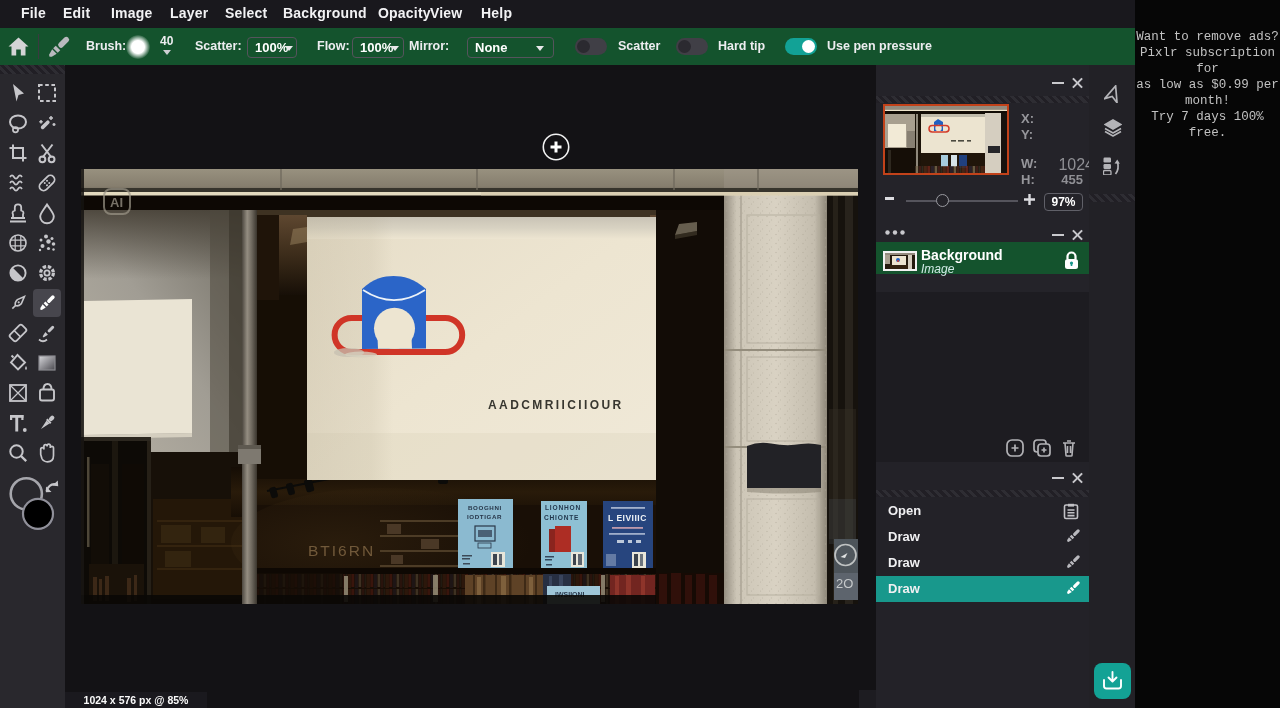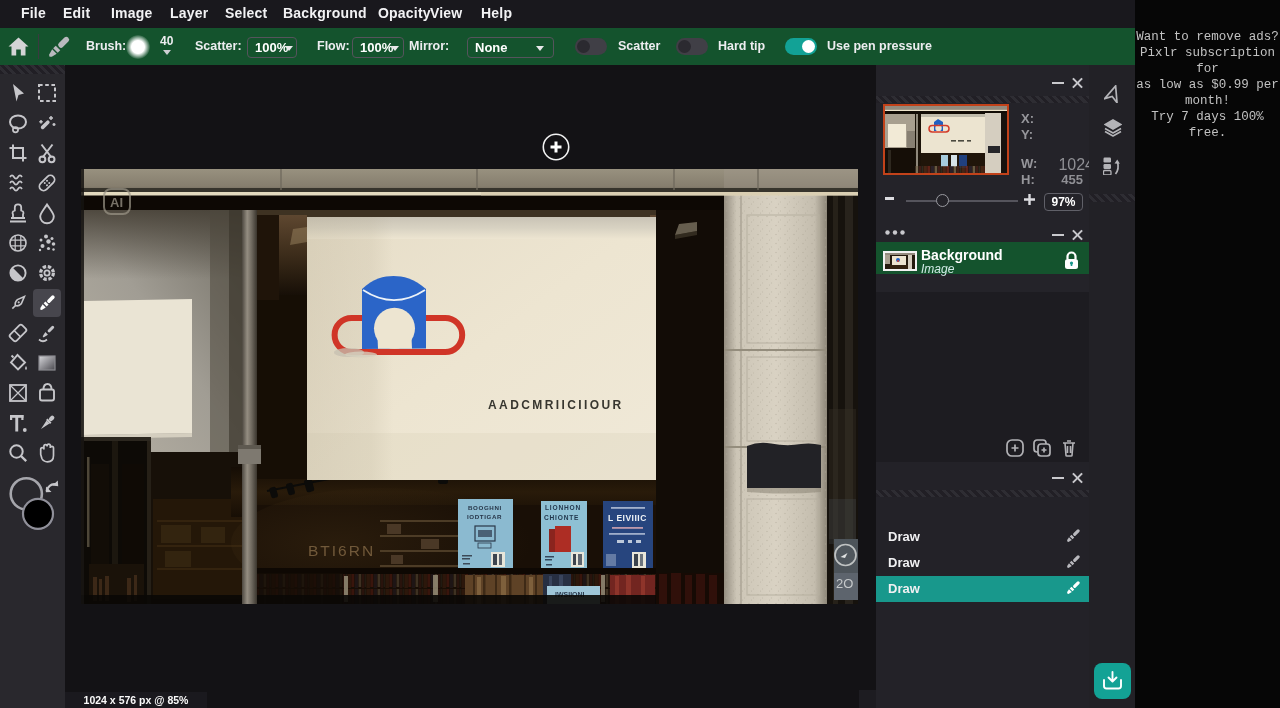--- a/index.html
+++ b/index.html
@@ -664,20 +664,28 @@
         <rect x="32" y="5" width="12" height="12" rx="3" fill="#1d1c21"></rect>
         <path d="M38,8.5 V13.5 M35.5,11 H40.5"></path>
       <path d="M57,4 h12 M59,4 L60,16.5 Q60,17 61,17 L65,17 Q66,17 66,16.5 L67,4 M61,2 h4 M61.5,7 V14 M64.5,7 V14" stroke-width="1.6"></path>
     </svg>
 
     <div class="abs" style="left:0;top:397px;width:213px;height:246px;background:#232228"></div>
     <div class="pmin" style="left:176px;top:412px"></div>
     <div class="px1" style="left:195px;top:412px"></div>
       <div class="px2" style="left:195px;top:412px"></div>
     <div class="abs hatch" style="left:0;top:425px;width:213px;height:7px"></div>
+    <div class="prow" style="top:433px">
+        <span style="position:absolute;left:12px;top:5px">Open</span>
+      <svg class="abs" style="left:187px;top:5px" width="16" height="17" viewBox="0 0 16 17" fill="none" stroke="#c2c2c6" stroke-width="1.6">
+        <rect x="1.5" y="2" width="13" height="13.5" rx="1.5"></rect>
+          <rect x="5" y="0.8" width="6" height="2.8" fill="#c2c2c6" stroke="none"></rect>
+        <path d="M4.5,7 h7 M4.5,9.8 h7 M4.5,12.6 h7"></path>
+      </svg>
+    </div>
     <div class="prow" style="top:459px">
         <span style="position:absolute;left:12px;top:5px">Draw</span>
       <svg class="abs" style="left:188px;top:4px" width="17" height="17" viewBox="0 0 17 17">
         <g transform="rotate(45 8.5 8.5)" fill="#b9b9be">
             <rect x="6.9" y="-1" width="3.2" height="8" rx="1.5"></rect>
             <rect x="6.5" y="8" width="4" height="2.4"></rect>
             <path d="M6.5,11.5 L10.5,11.5 L9.7,14.8 Q8.5,16.8 7.3,14.8 Z"></path>
           </g>
       </svg>
     </div>

